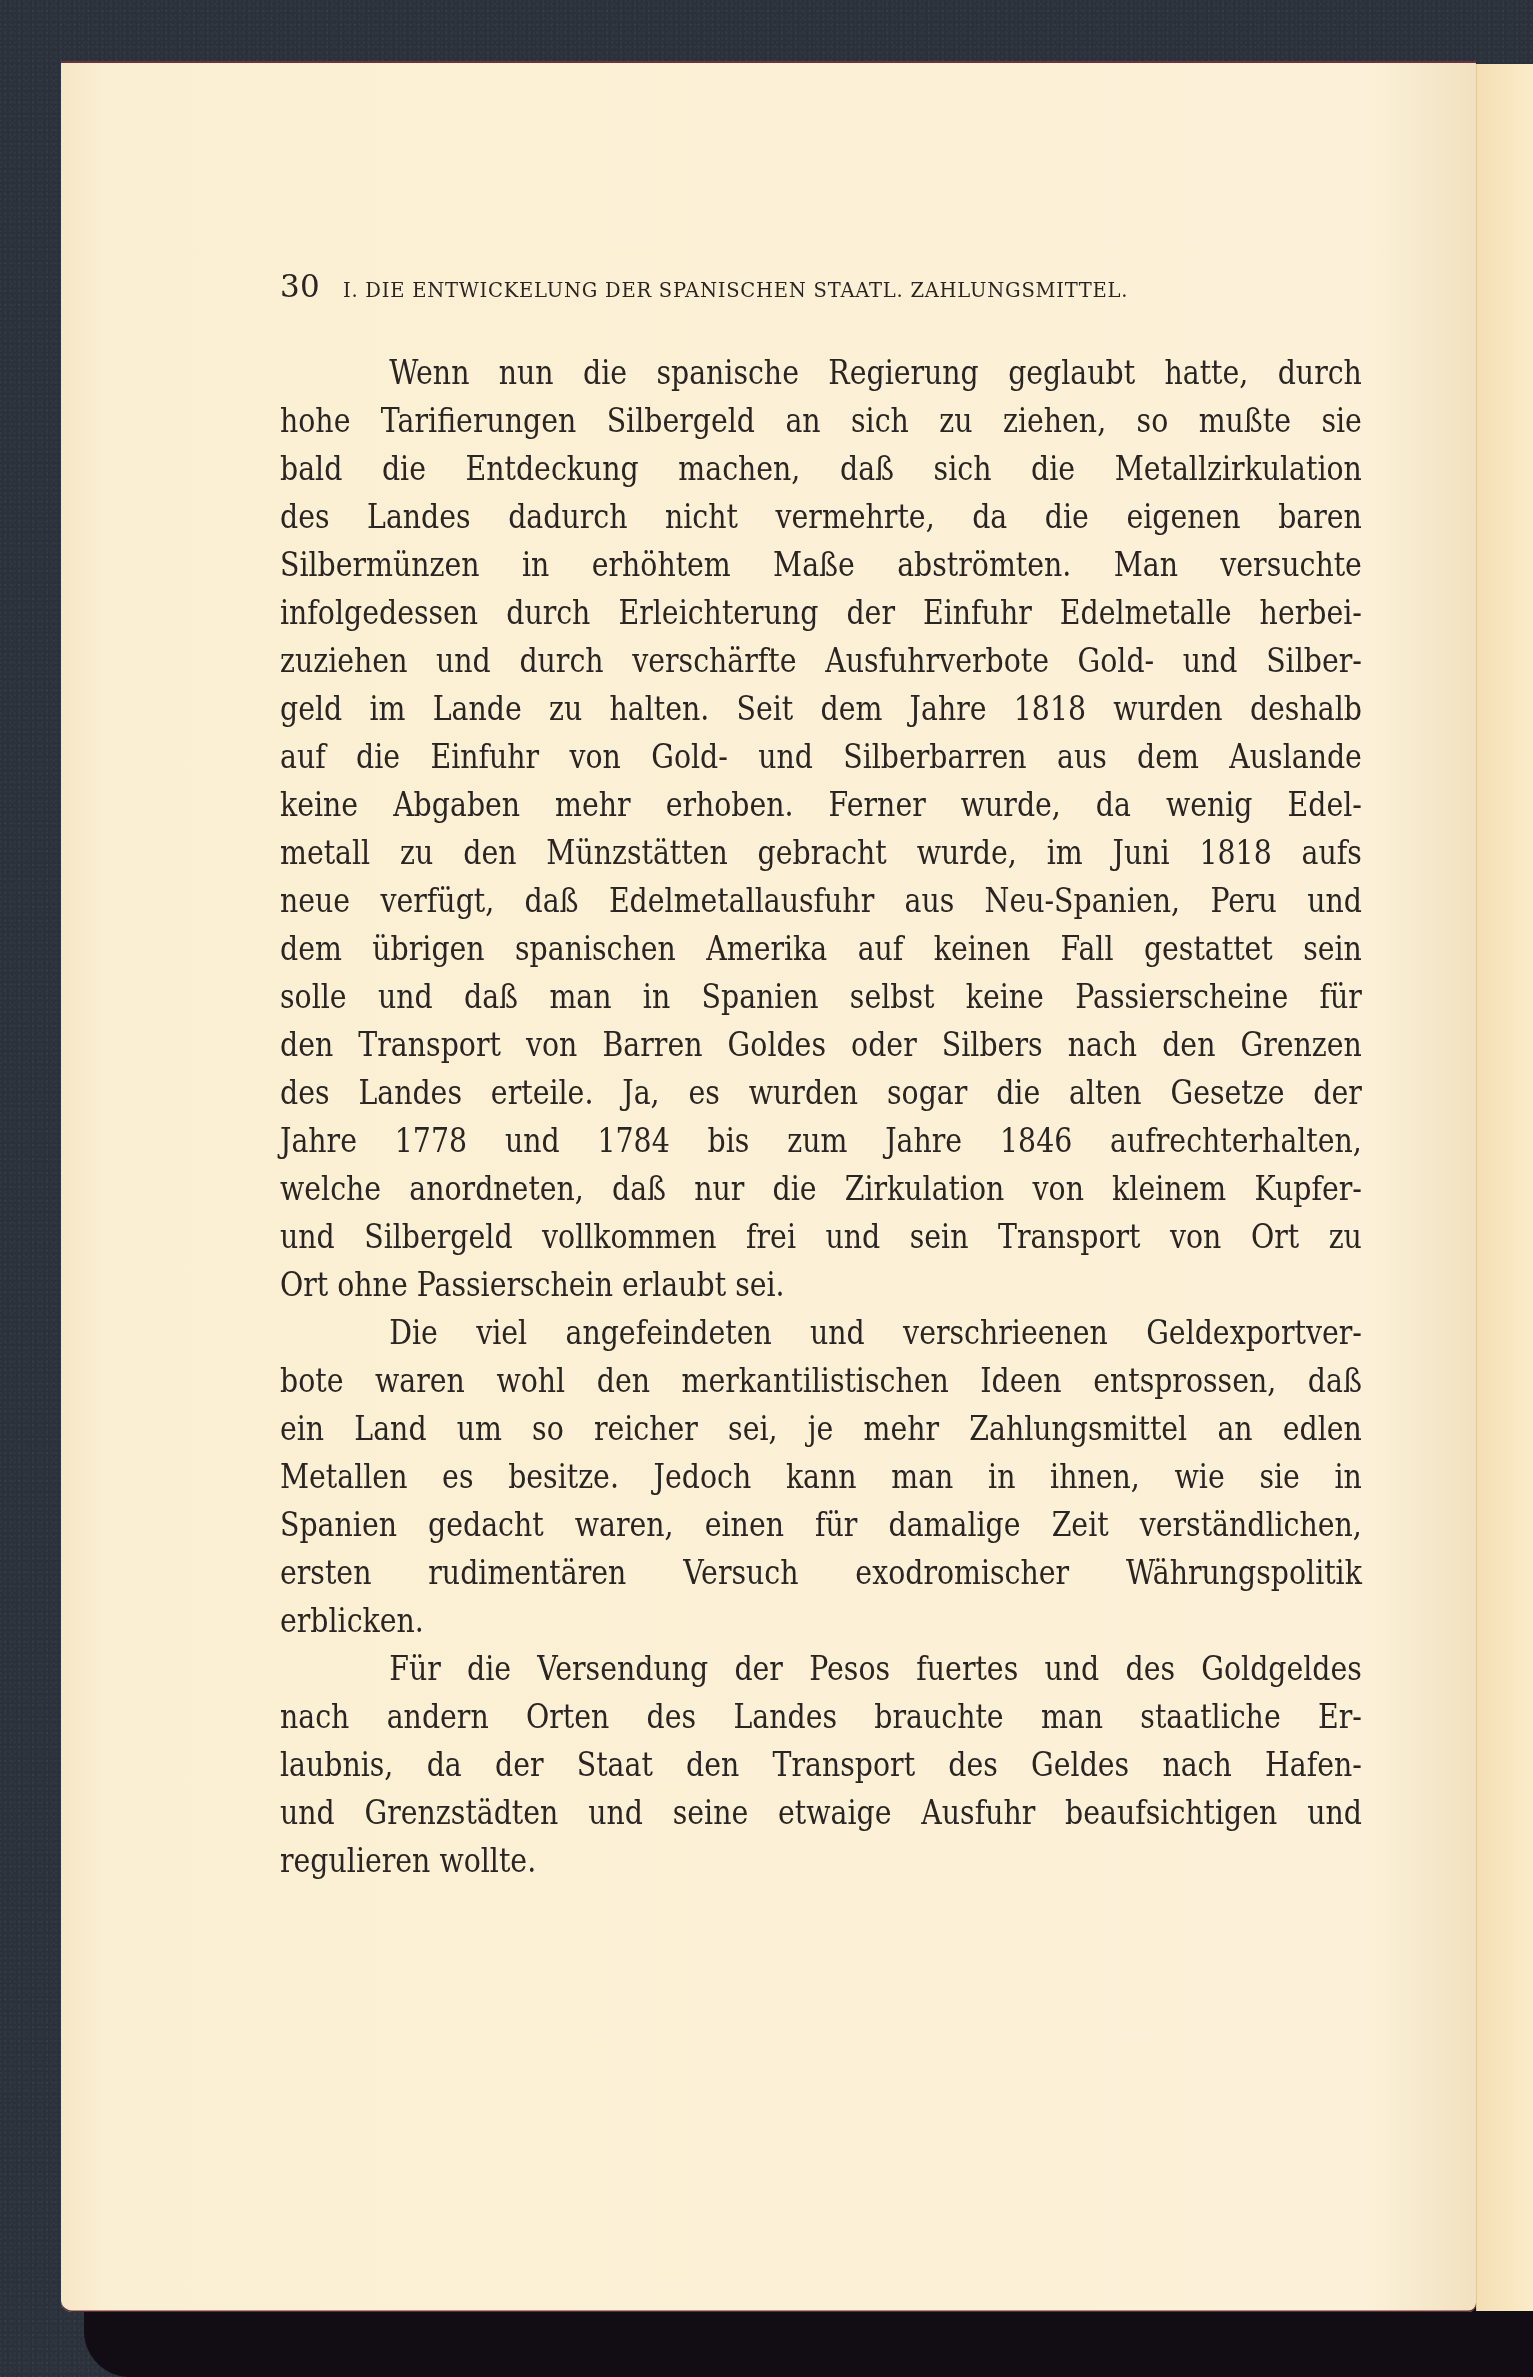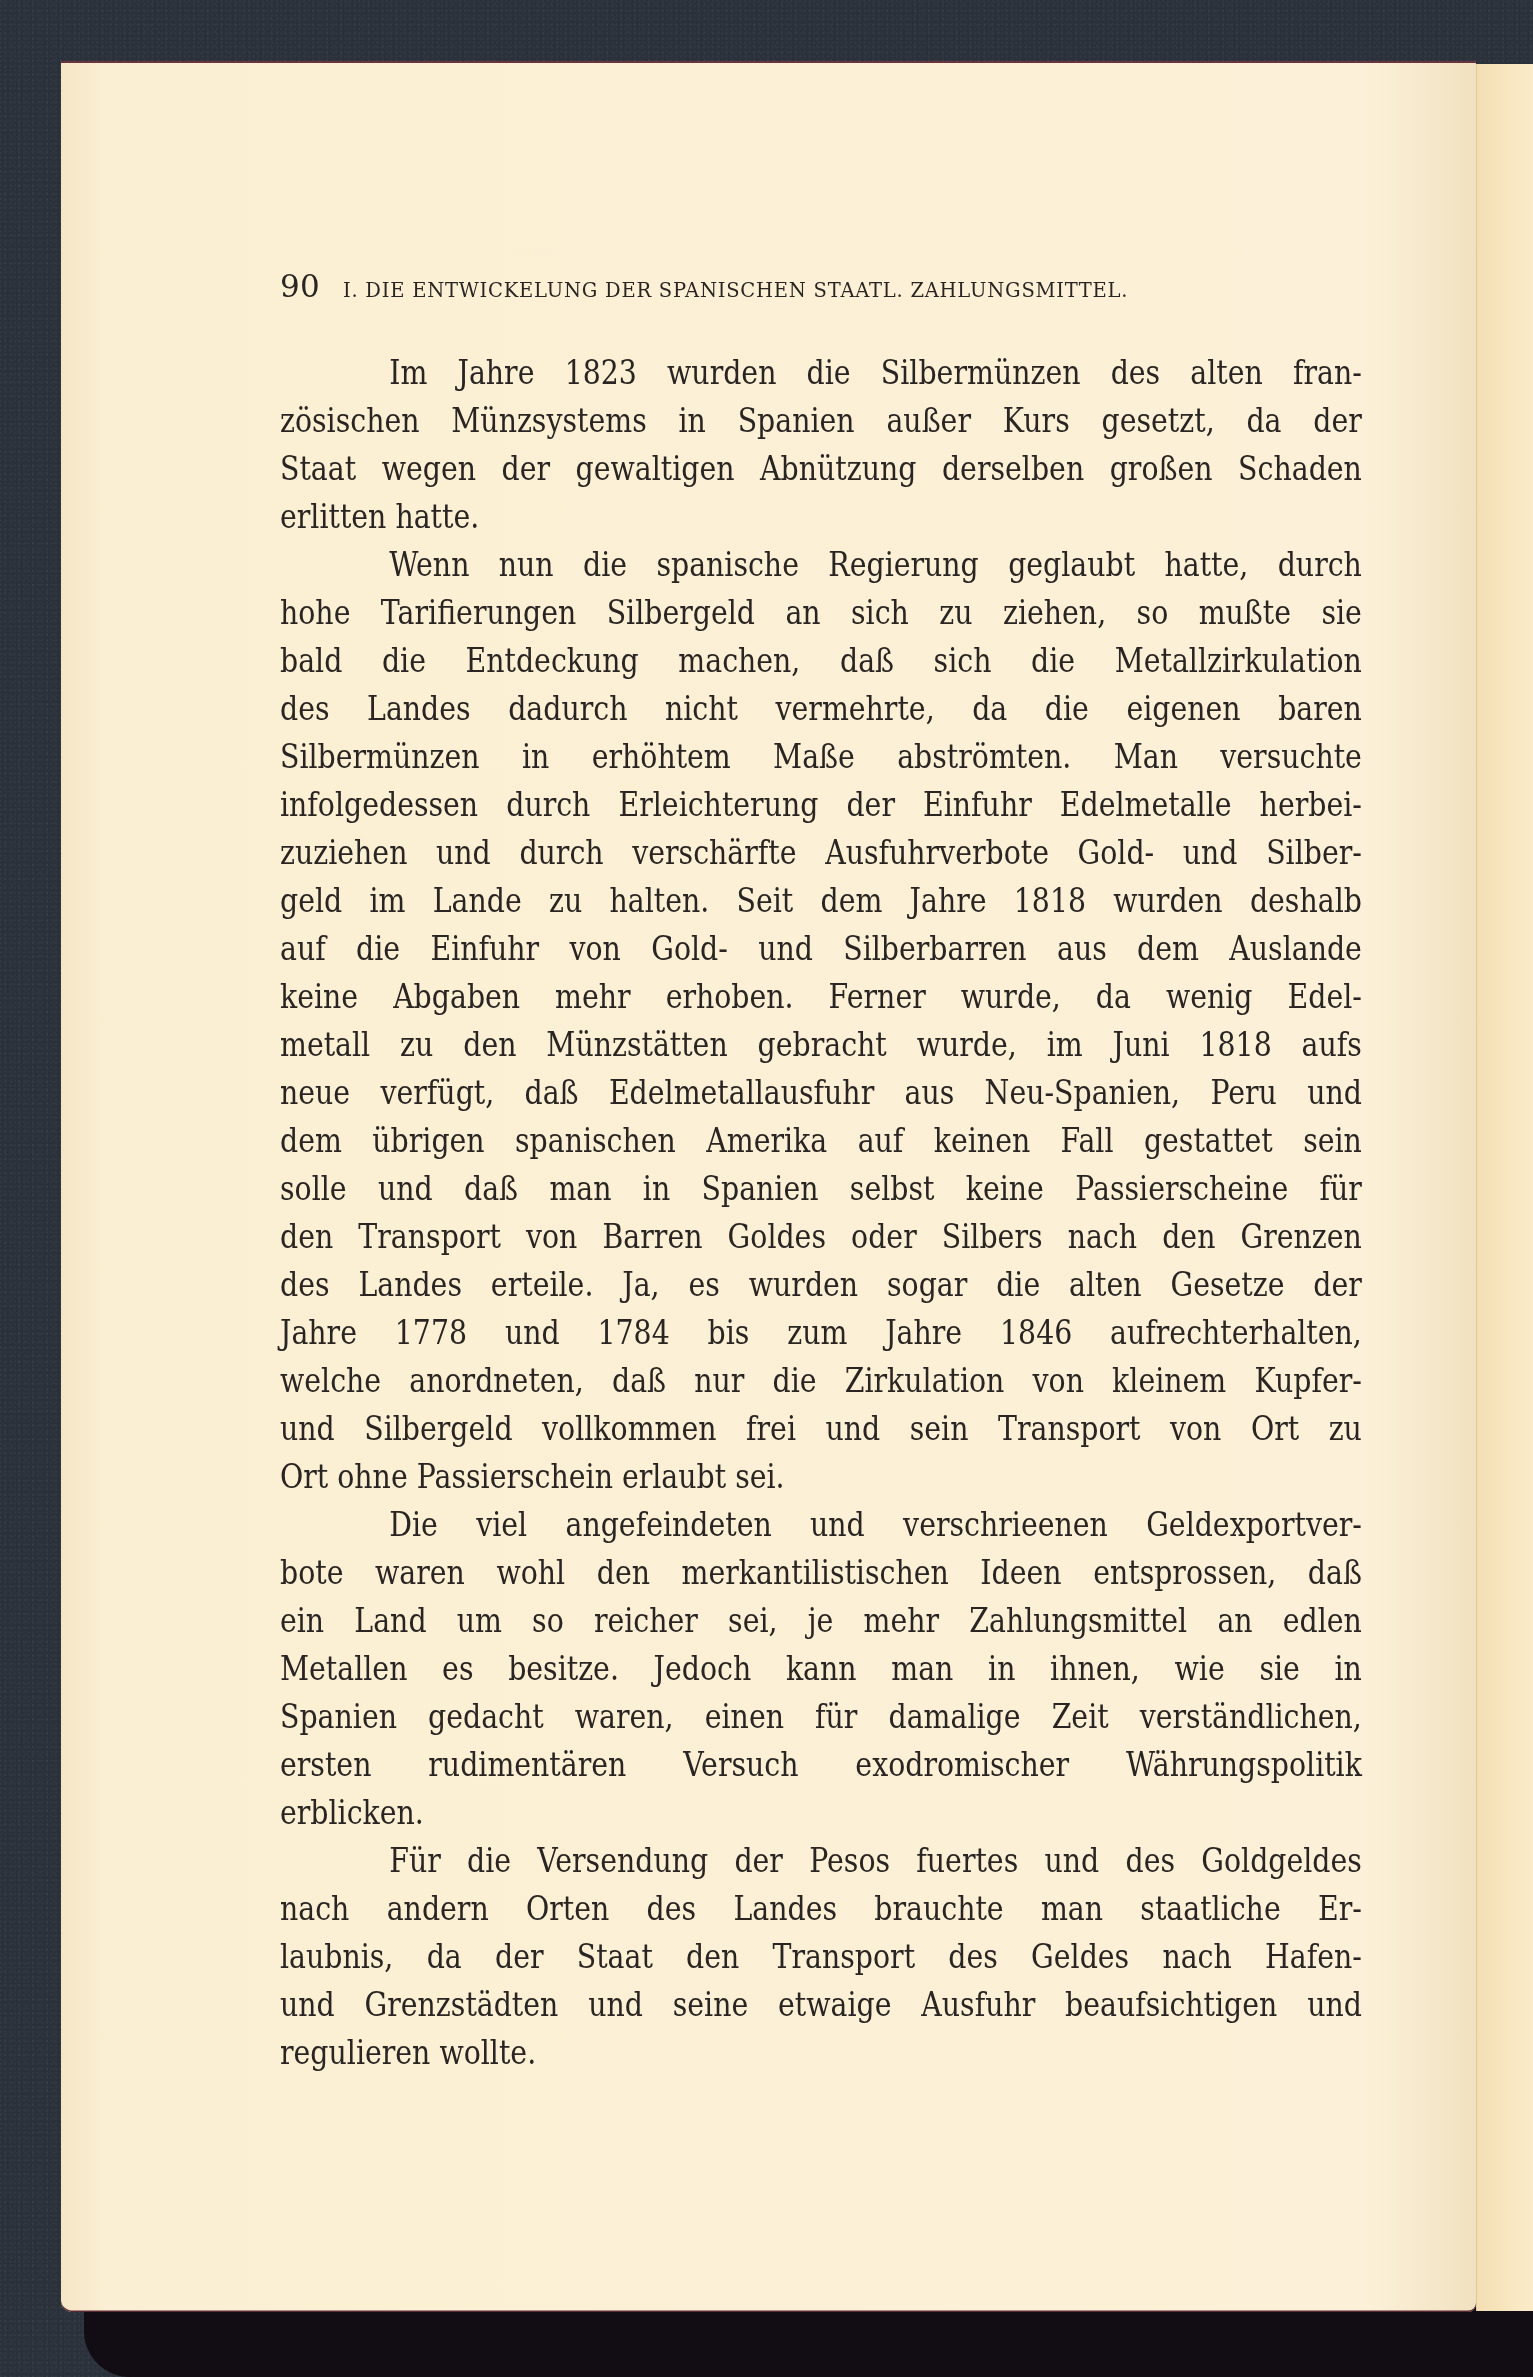--- a/index.html
+++ b/index.html
@@ -55,31 +55,25 @@
 </head>
 <body>
 
 <div class="shadow"></div>
 <div class="next-page"></div>
 
 <div class="page">
 </div>
 
 <div class="header">
-  <span class="page-number">90</span>
+  <span class="page-number">30</span>
   <span class="running-title">I. DIE ENTWICKELUNG DER SPANISCHEN STAATL. ZAHLUNGSMITTEL.</span>
 </div>
 
 <div class="body-text" id="body-text">
-    <div class="para">
-      <span class="line indent">Im Jahre 1823 wurden die Silbermünzen des alten fran-</span>
-      <span class="line">zösischen Münzsystems in Spanien außer Kurs gesetzt, da der</span>
-      <span class="line">Staat wegen der gewaltigen Abnützung derselben großen Schaden</span>
-      <span class="line last">erlitten hatte.</span>
-    </div>
     <div class="para">
       <span class="line indent">Wenn nun die spanische Regierung geglaubt hatte, durch</span>
       <span class="line">hohe Tarifierungen Silbergeld an sich zu ziehen, so mußte sie</span>
       <span class="line">bald die Entdeckung machen, daß sich die Metallzirkulation</span>
       <span class="line">des Landes dadurch nicht vermehrte, da die eigenen baren</span>
       <span class="line">Silbermünzen in erhöhtem Maße abströmten. Man versuchte</span>
       <span class="line">infolgedessen durch Erleichterung der Einfuhr Edelmetalle herbei-</span>
       <span class="line">zuziehen und durch verschärfte Ausfuhrverbote Gold- und Silber-</span>
       <span class="line">geld im Lande zu halten. Seit dem Jahre 1818 wurden deshalb</span>
       <span class="line">auf die Einfuhr von Gold- und Silberbarren aus dem Auslande</span>

